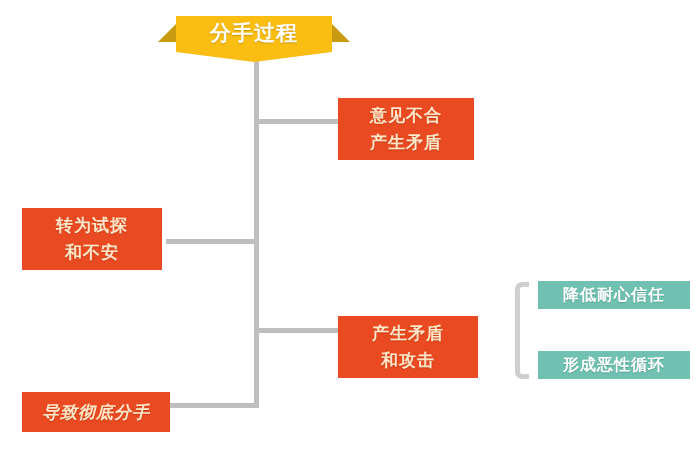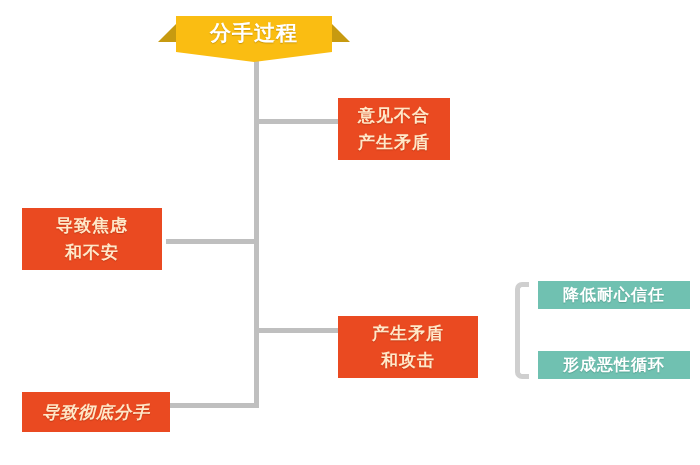--- a/index.html
+++ b/index.html
@@ -139,27 +139,27 @@
   <div class="line line-h" style="left:166px; top:403px; width:93px;"></div>
 
   <div id="title-banner">
     <div class="ribbon-tail ribbon-tail-left"></div>
     <div class="ribbon-tail ribbon-tail-right"></div>
     <div class="ribbon-body">
       <span class="ribbon-label">分手过程</span>
     </div>
   </div>
 
-  <div class="node node-orange" style="left:338px; top:98px; width:112px; height:62px;">
+  <div class="node node-orange" style="left:338px; top:98px; width:136px; height:62px;">
     <span class="node-label">意见不合
 产生矛盾</span>
   </div>
 
   <div class="node node-orange" style="left:22px; top:208px; width:140px; height:62px;">
-    <span class="node-label">导致焦虑
+    <span class="node-label">转为试探
 和不安</span>
   </div>
 
   <div class="node node-orange" style="left:338px; top:316px; width:140px; height:62px;">
     <span class="node-label">产生矛盾
 和攻击</span>
   </div>
 
   <div class="node node-orange" style="left:22px; top:392px; width:148px; height:40px;font-style:italic;">
     <span class="node-label">导致彻底分手</span>

